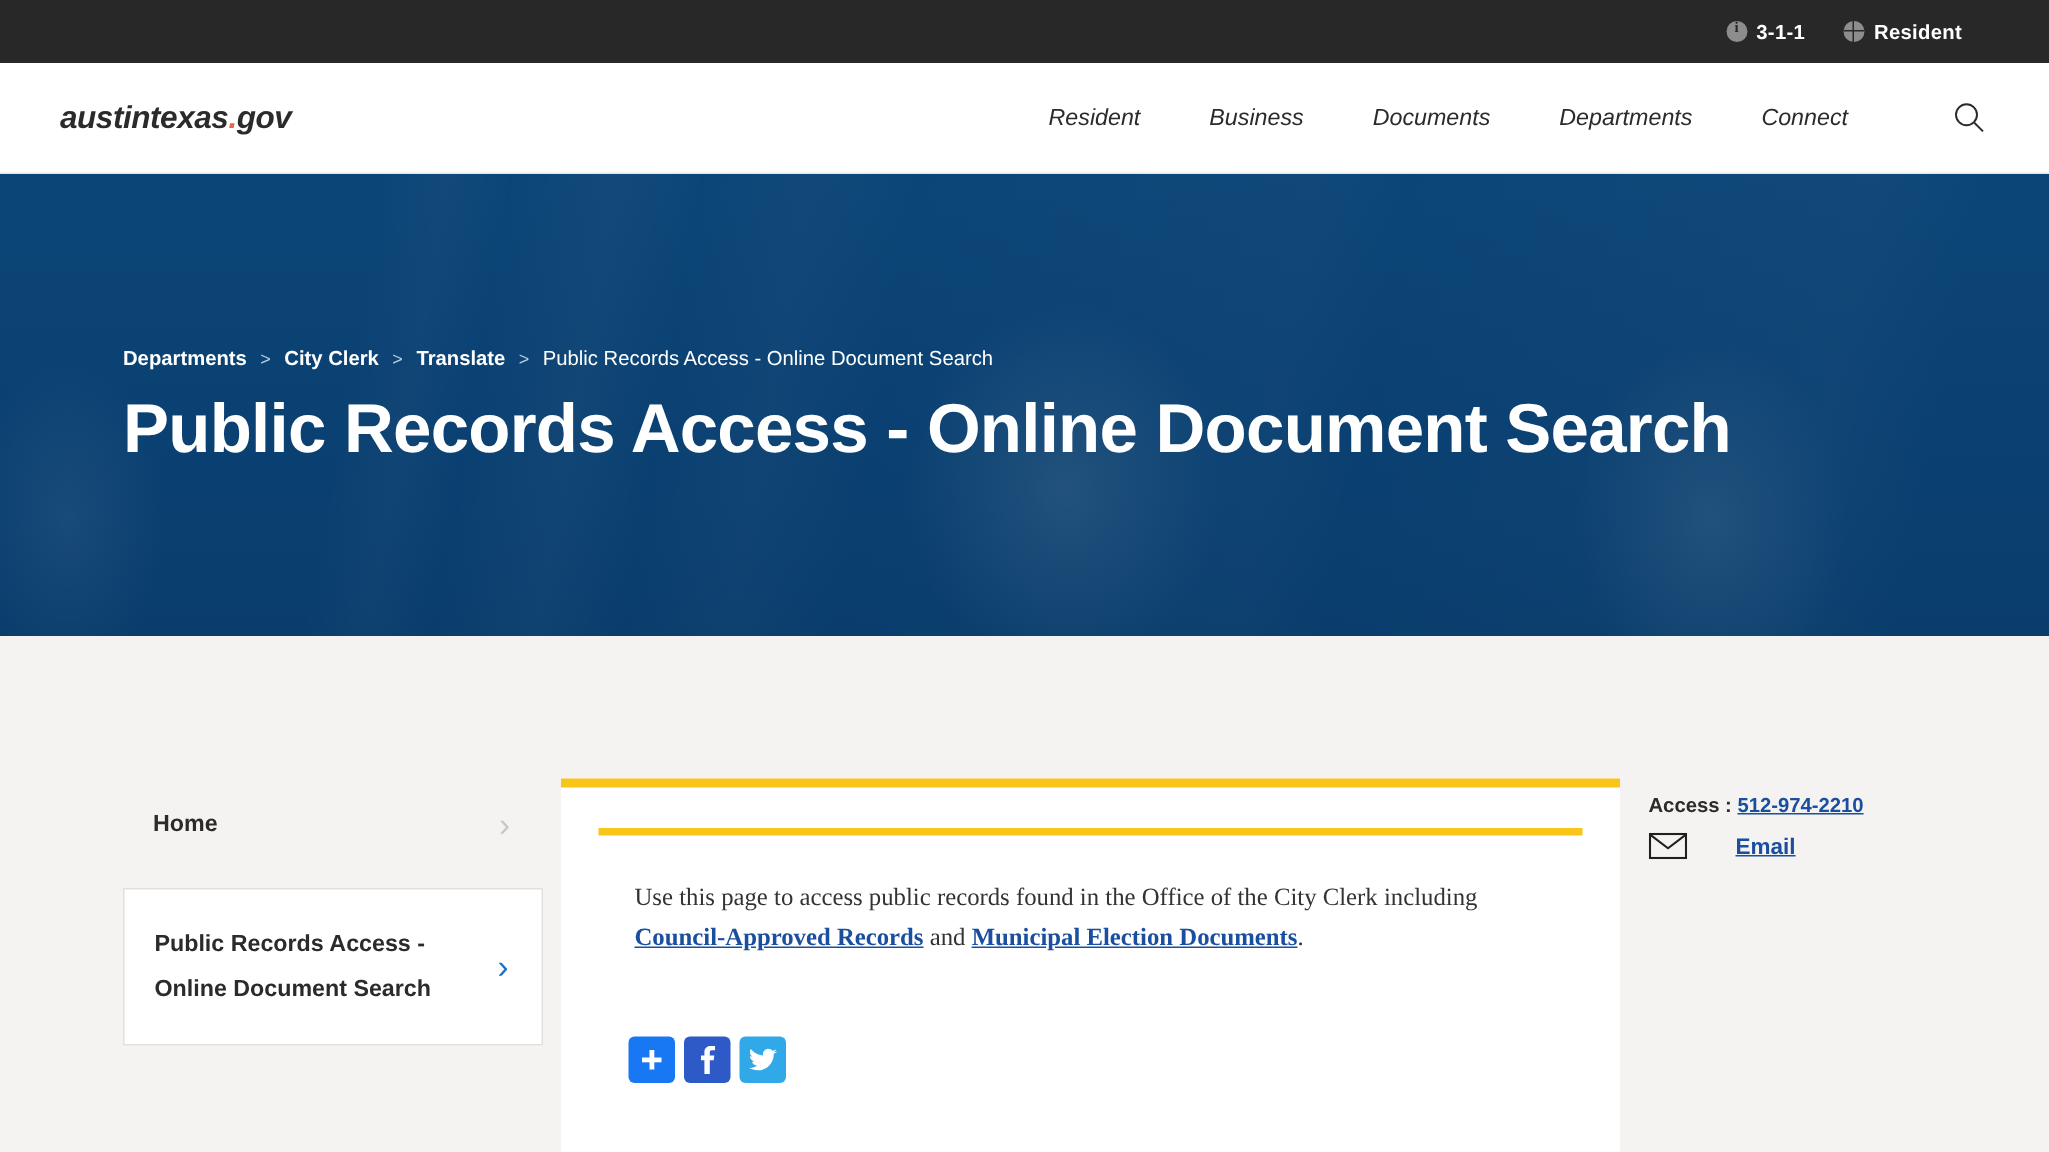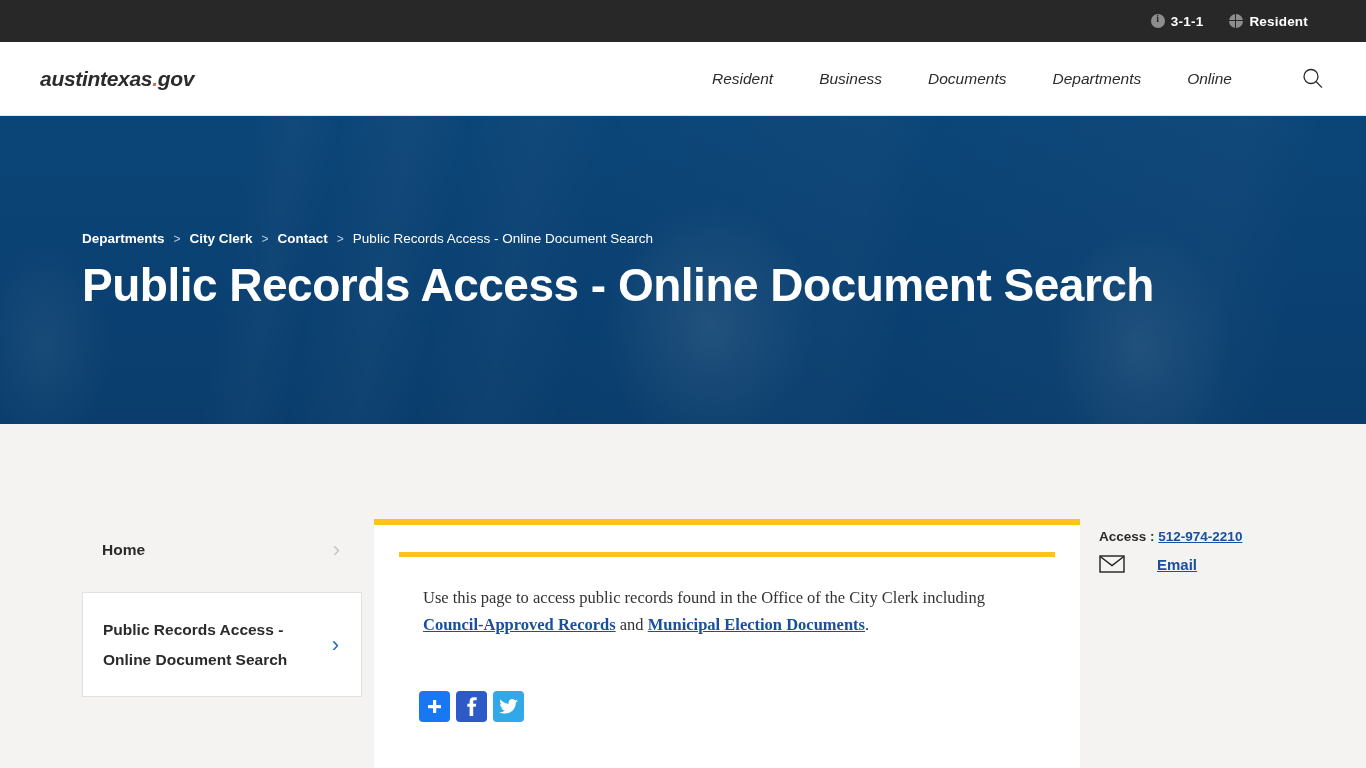--- a/index.html
+++ b/index.html
@@ -306,40 +306,40 @@
 
 <div class="site-header">
   <div class="logo">
     <span>austintexas</span><span class="dot">.</span><span>gov</span>
   </div>
   <div class="main-nav">
     <a class="nav-link">Resident</a>
     <a class="nav-link">Business</a>
     <a class="nav-link">Documents</a>
     <a class="nav-link">Departments</a>
-    <a class="nav-link">Online</a>
+    <a class="nav-link">Connect</a>
     <div class="search-btn">
       <svg width="24" height="24" viewBox="0 0 24 24">
         <circle cx="10" cy="9.5" r="7" fill="none" stroke="#2b2b2b" stroke-width="1.3"></circle>
         <line x1="15.2" y1="14.8" x2="21" y2="20.6" stroke="#2b2b2b" stroke-width="1.3"></line>
       </svg>
     </div>
   </div>
 </div>
 
 <div class="hero">
   <div class="hero-photo"></div>
   <div class="hero-overlay"></div>
   <div class="hero-content">
     <div class="breadcrumb">
       <a class="crumb-link">Departments</a>
       <span class="crumb-sep">&gt;</span>
       <a class="crumb-link">City Clerk</a>
       <span class="crumb-sep">&gt;</span>
-      <a class="crumb-link">Contact</a>
+      <a class="crumb-link">Translate</a>
       <span class="crumb-sep">&gt;</span>
       <span class="crumb-current">Public Records Access - Online Document Search</span>
     </div>
     <h1 class="hero-title">Public Records Access - Online Document Search</h1>
   </div>
 </div>
 
 <div class="page-body">
   <div class="content-grid">
 

